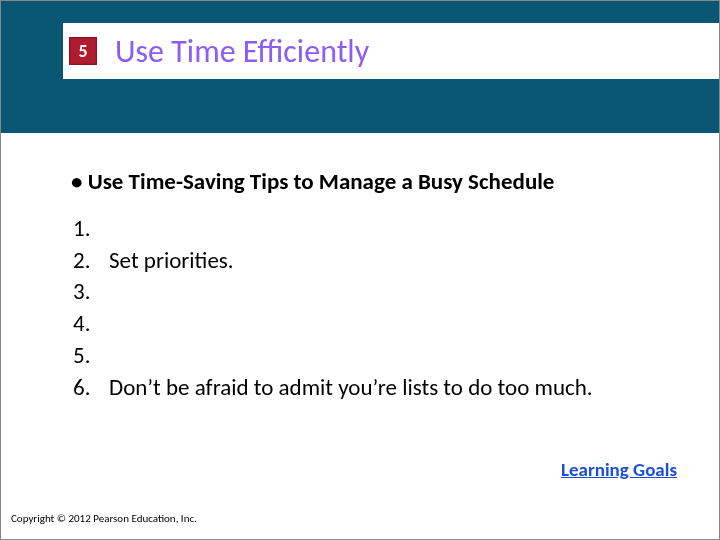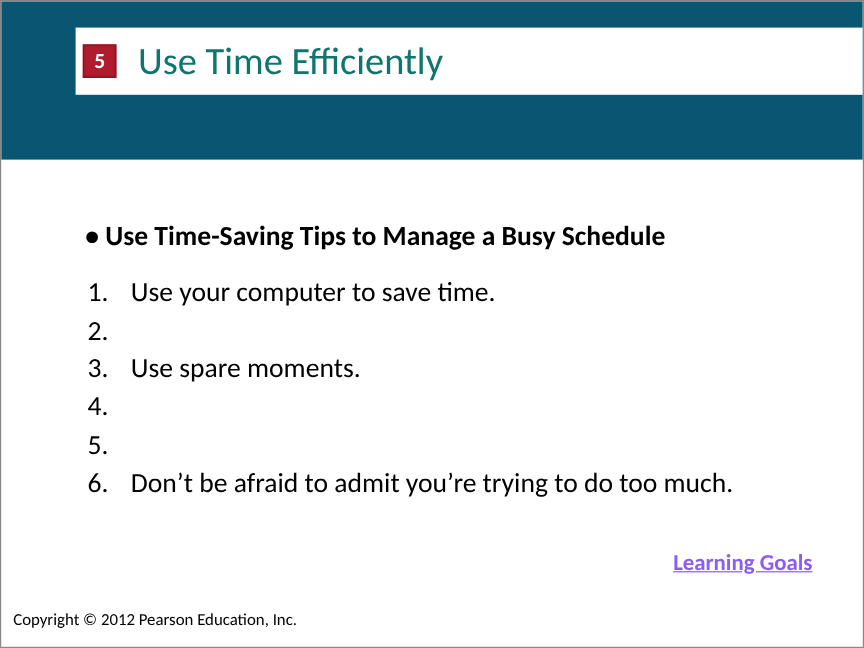--- a/index.html
+++ b/index.html
@@ -38,25 +38,25 @@
     font-size: 18px;
     display: flex;
     align-items: center;
     justify-content: center;
     border: 1px solid #8a1424;
     box-shadow: inset 0 0 2px rgba(0,0,0,0.3);
     margin-right: 18px;
   }
   .title-text {
     font-size: 32px;
-    color: #0f766e;
+    color: #8b5cf6;
     font-weight: 400;
   }
   .body {
-    padding: 50px 40px 0 70px;
+    padding: 34px 40px 0 70px;
   }
   .subtitle {
     font-size: 23px;
     font-weight: 700;
     color: #000;
     margin-bottom: 18px;
   }
   .list {
     list-style: none;
     font-size: 23px;
@@ -70,29 +70,29 @@
   .list .num {
     min-width: 36px;
     font-weight: 400;
   }
   .learning-goals {
     position: absolute;
     right: 42px;
     bottom: 58px;
     font-size: 19px;
     font-weight: 700;
-    color: #8b5cf6;
+    color: #1d4ed8;
     text-decoration: underline;
     cursor: pointer;
   }
   .copyright {
     position: absolute;
     left: 10px;
     bottom: 14px;
-    font-size: 14px;
+    font-size: 11px;
     color: #000;
   }
 </style>
 </head>
 <body>
 
 <div class="slide">
 
   <div class="title-band">
     <div class="title-inner">
@@ -101,38 +101,37 @@
       </div>
       <div class="title-text">Use Time Efficiently</div>
     </div>
   </div>
 
   <div class="body">
     <div class="subtitle">• Use Time-Saving Tips to Manage a Busy Schedule</div>
     <ol class="list">
       <li>
         <span class="num">1.</span>
-        <span>Use your computer to save time.</span>
       </li>
       <li>
         <span class="num">2.</span>
+        <span>Set priorities.</span>
       </li>
       <li>
         <span class="num">3.</span>
-        <span>Use spare moments.</span>
       </li>
       <li>
         <span class="num">4.</span>
       </li>
       <li>
         <span class="num">5.</span>
       </li>
       <li>
         <span class="num">6.</span>
-        <span>Don’t be afraid to admit you’re trying to do too much.</span>
+        <span>Don’t be afraid to admit you’re lists to do too much.</span>
       </li>
     </ol>
   </div>
 
   <a class="learning-goals">Learning Goals</a>
 
   <div class="copyright">Copyright © 2012 Pearson Education, Inc.</div>
 
 </div>
 

